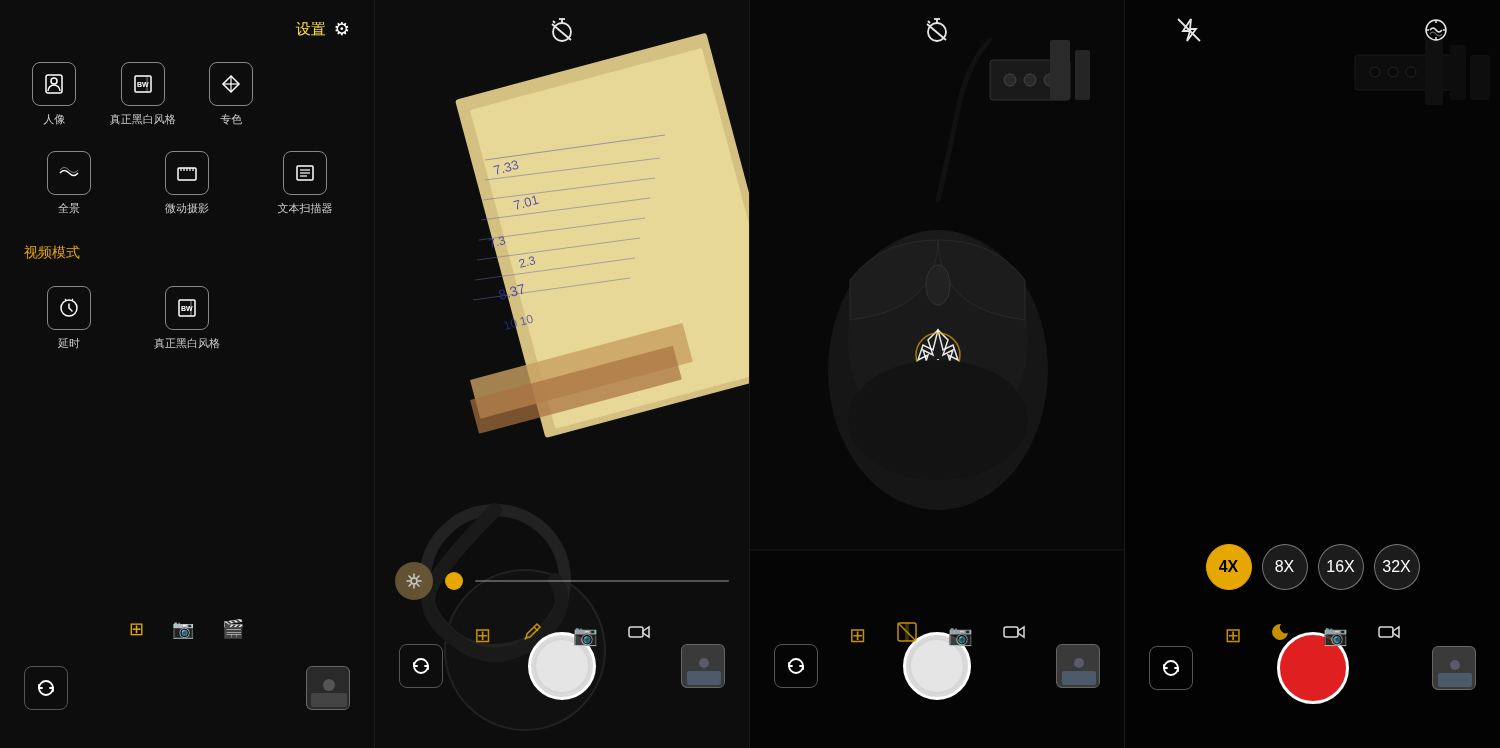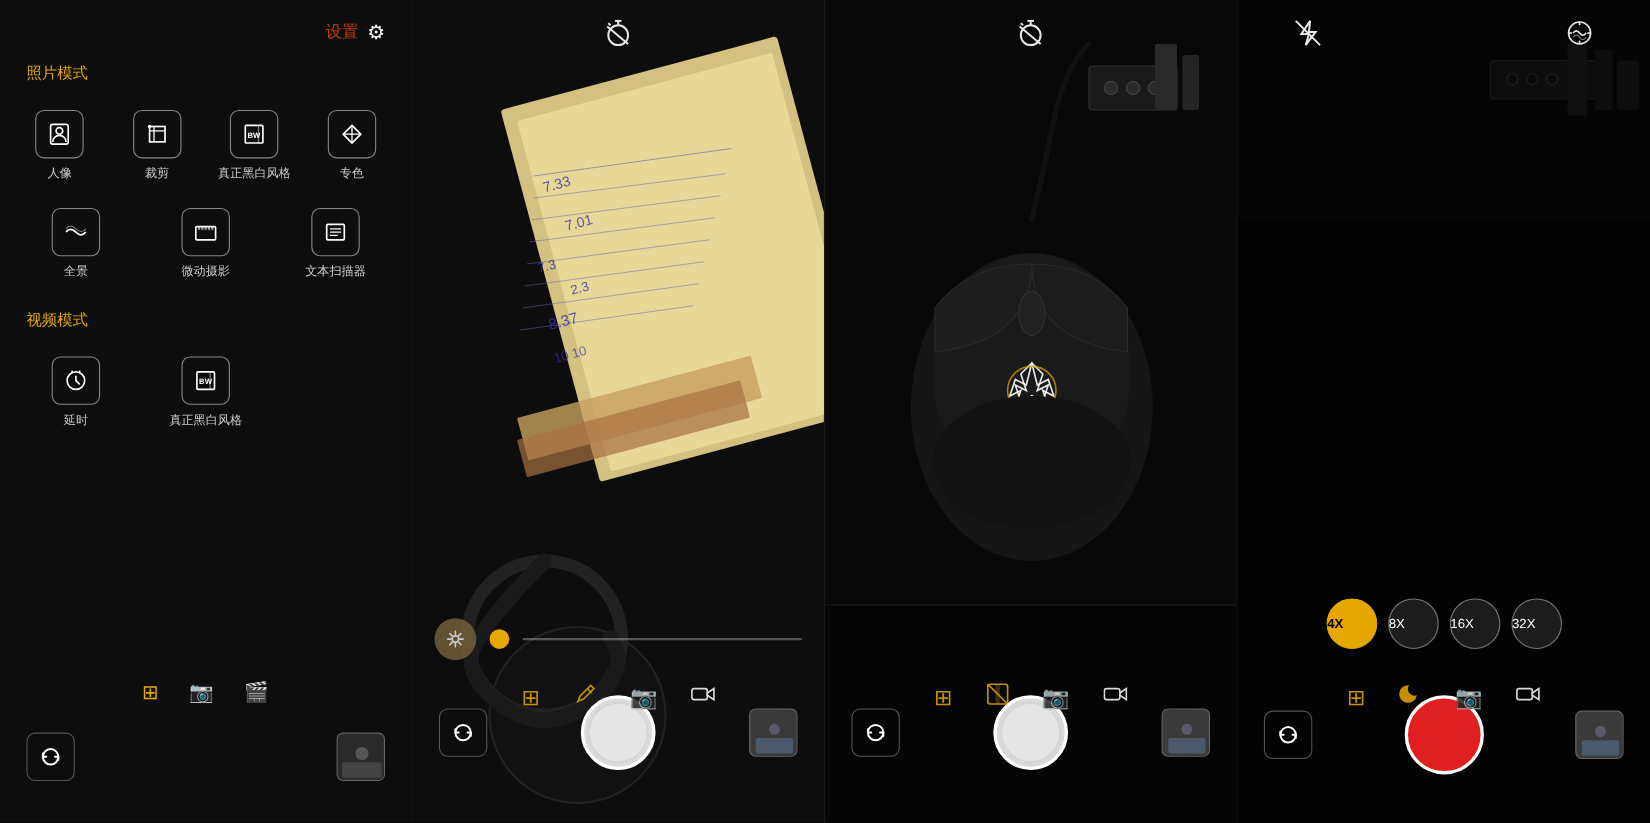--- a/index.html
+++ b/index.html
@@ -30,21 +30,21 @@
 
     .settings-row {
       display: flex;
       justify-content: flex-end;
       align-items: center;
       padding: 18px 24px 10px;
       gap: 8px;
     }
 
     .settings-text {
-      color: #c2410c;
+      color: #fde047;
       font-size: 15px;
     }
 
     .settings-icon {
       color: #fff;
       font-size: 18px;
     }
 
     .section-title {
       color: #e6a800;
@@ -263,23 +263,23 @@
     }
 
     .zoom-pill {
       width: 46px;
       height: 46px;
       border-radius: 50%;
       border: 1.5px solid rgba(255,255,255,0.4);
       background: rgba(40,40,40,0.7);
       display: flex;
       align-items: center;
-      justify-content: flex-start;
+      justify-content: center;
       color: #fff;
-      font-size: 12px;
+      font-size: 16px;
       font-weight: 500;
     }
 
     .zoom-pill-active {
       background: #e6a800;
       border-color: #e6a800;
       color: #000;
       font-weight: 700;
     }
 
@@ -301,45 +301,34 @@
 </head>
 <body>
 
 <div class="panel panel-menu">
 
   <div class="settings-row">
     <span class="settings-text">设置</span>
     <span class="settings-icon">⚙</span>
   </div>
 
-  <div class="section-title">照片模式</div>
 
   <div class="mode-grid">
 
     <div class="mode-item">
       <div class="mode-icon-box">
         <svg width="22" height="22" viewBox="0 0 22 22" fill="none">
           <rect x="3" y="2" width="16" height="18" rx="2" stroke="white" stroke-width="1.5" fill="none"></rect>
           <circle cx="11" cy="8" r="3" stroke="white" stroke-width="1.5" fill="none"></circle>
           <path d="M5 18c0-3.314 2.686-6 6-6s6 2.686 6 6" stroke="white" stroke-width="1.5" fill="none"></path>
         </svg>
       </div>
       <span class="mode-label">人像</span>
     </div>
 
-    <div class="mode-item">
-      <div class="mode-icon-box">
-        <svg width="22" height="22" viewBox="0 0 22 22" fill="none">
-          <rect x="4" y="4" width="14" height="14" stroke="white" stroke-width="1.5" fill="none"></rect>
-          <path d="M4 8h14M8 4v14" stroke="white" stroke-width="1.2"></path>
-          <circle cx="4" cy="4" r="1.5" fill="white"></circle>
-        </svg>
-      </div>
-      <span class="mode-label">裁剪</span>
-    </div>
 
     <div class="mode-item">
       <div class="mode-icon-box">
         <svg width="22" height="22" viewBox="0 0 22 22" fill="none">
           <rect x="3" y="3" width="16" height="16" rx="1" stroke="white" stroke-width="1.5" fill="none"></rect>
           <text x="5" y="14" fill="white" font-size="7" font-weight="bold">BW</text>
           <path d="M15 3v16" stroke="white" stroke-width="1" opacity="0.5"></path>
         </svg>
       </div>
       <span class="mode-label">真正黑白风格</span>

